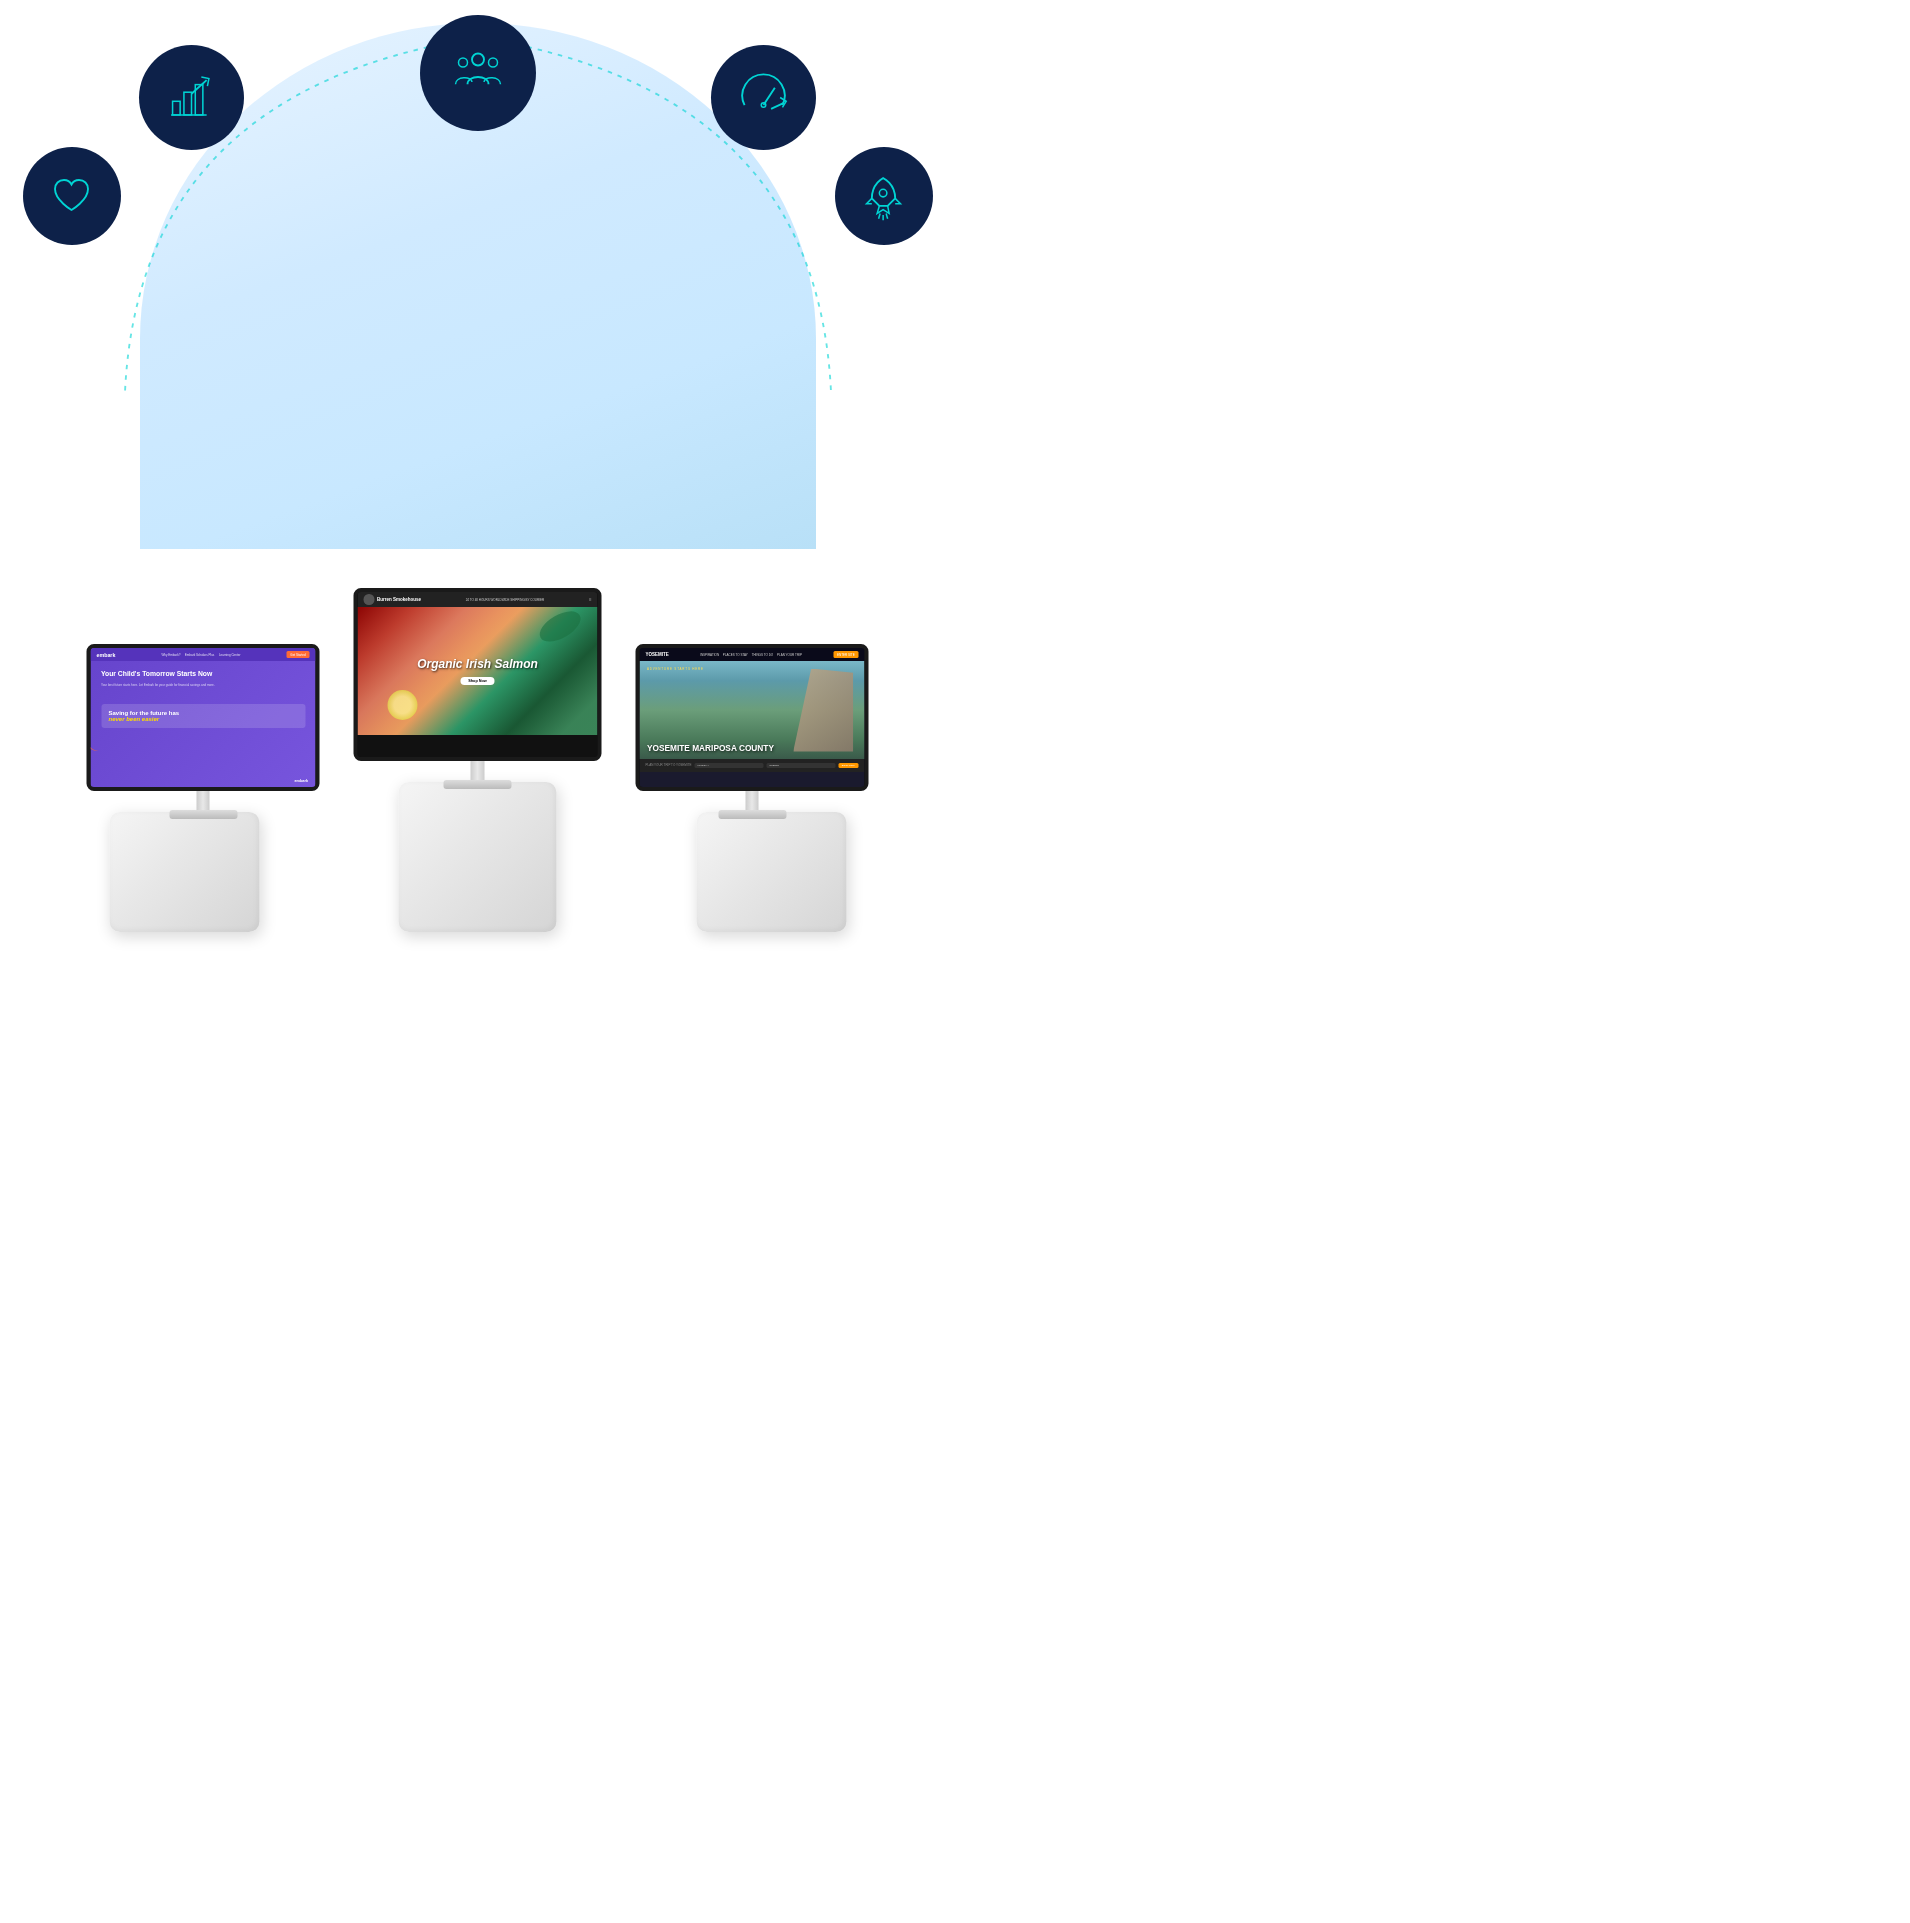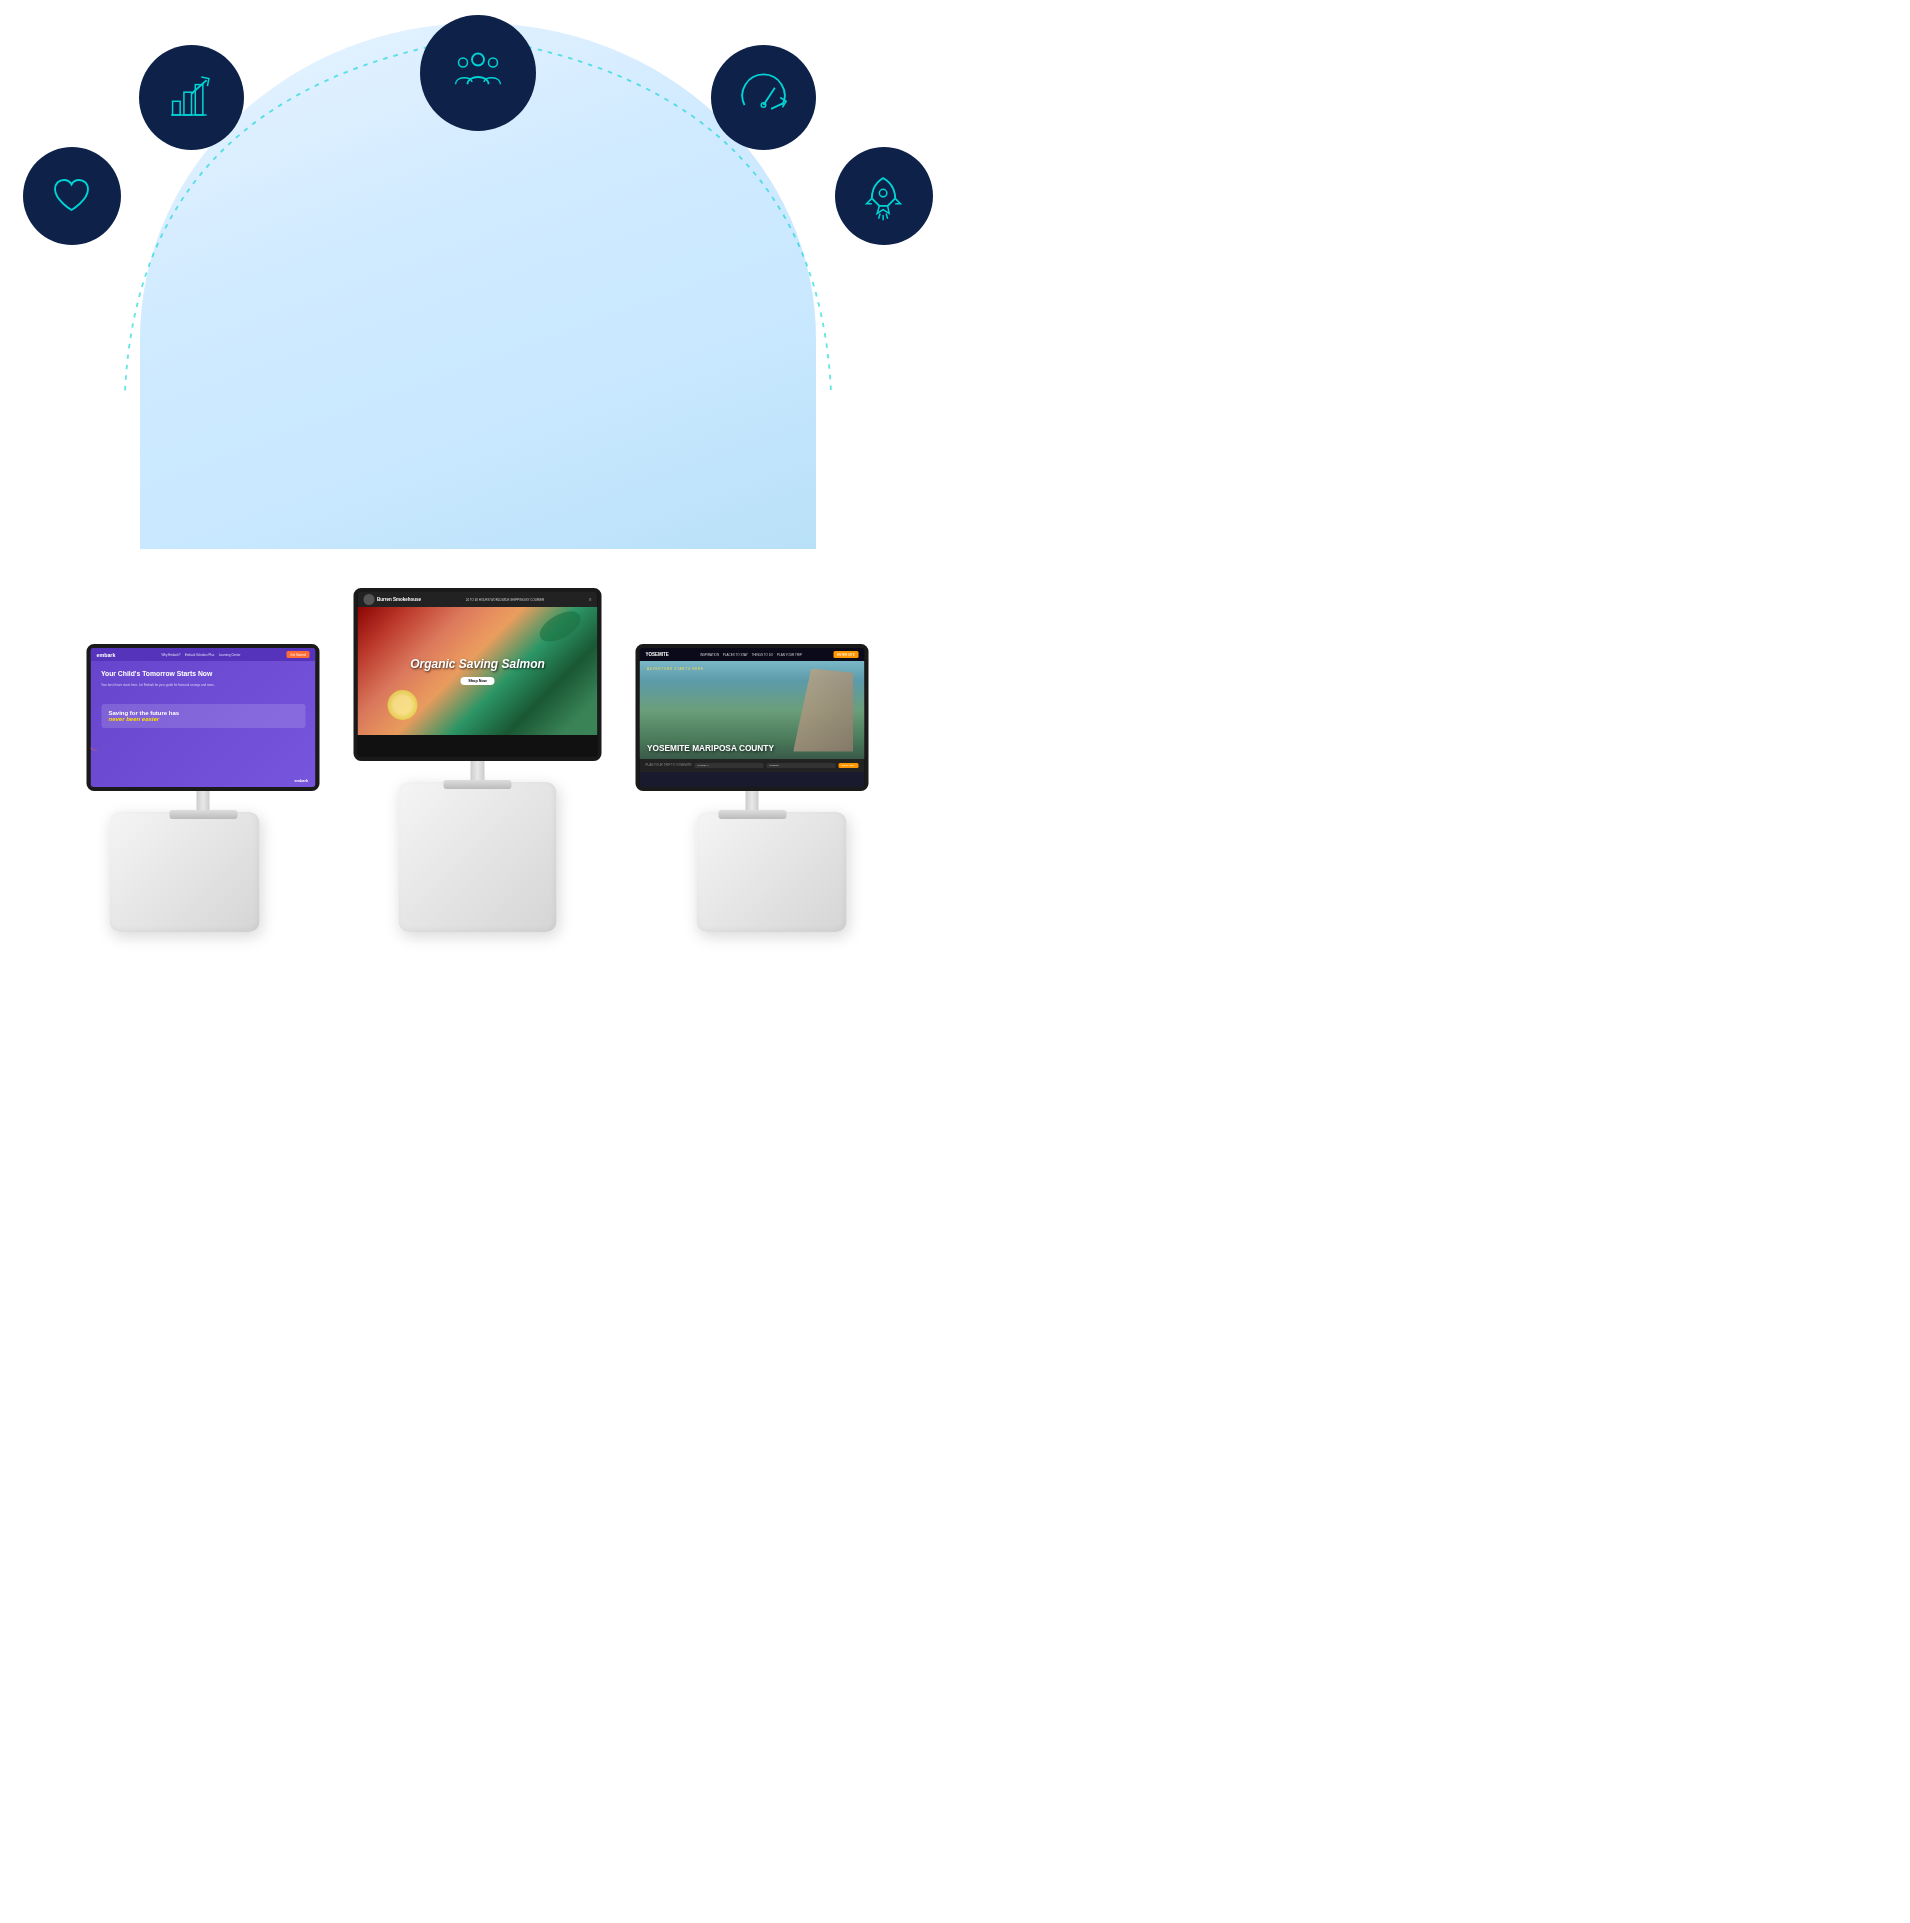--- a/index.html
+++ b/index.html
@@ -564,21 +564,21 @@
             <span>24 TO 48 HOURS WORLDWIDE SHIPPING BY COURIER</span>
             <span>☰</span>
           </div>
           <div class="hero-img">
 
             <div style="position:absolute;width:100%;height:100%;background:linear-gradient(135deg,#8B0000 0%,#c0392b 15%,#e07a5f 30%,#f4a261 45%,#2d9e6b 60%,#1a5c35 75%,#3d8b5c 90%);opacity:0.9;"></div>
 
             <div style="position:absolute;bottom:15px;left:30px;width:30px;height:30px;border-radius:50%;background:radial-gradient(circle,#ffff99 40%,#cccc00 100%);opacity:0.7;"></div>
 
             <div style="position:absolute;top:7.5px;right:15px;width:45px;height:22.5px;background:#1a7040;border-radius:50%;opacity:0.6;transform:rotate(-30deg);"></div>
-            <div class="salmon-title" style="position:relative;z-index:2;">Organic Saving Salmon</div>
+            <div class="salmon-title" style="position:relative;z-index:2;">Organic Irish Salmon</div>
             <div class="shop-btn" style="position:relative;z-index:2;">Shop Now</div>
           </div>
         </div>
       </div>
       <div class="stand-neck"></div>
       <div class="stand-base"></div>
     </div>
 
     <div class="monitor monitor-right">
       <div class="monitor-screen">

